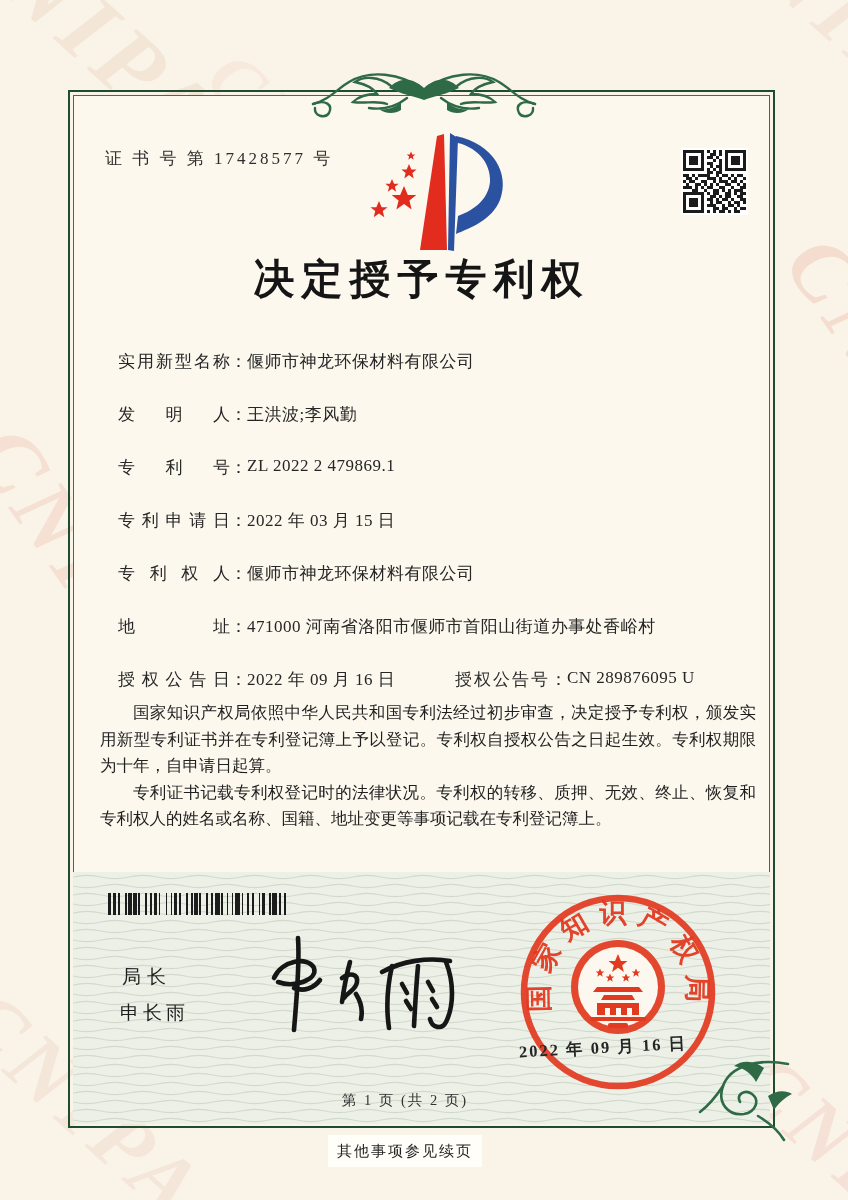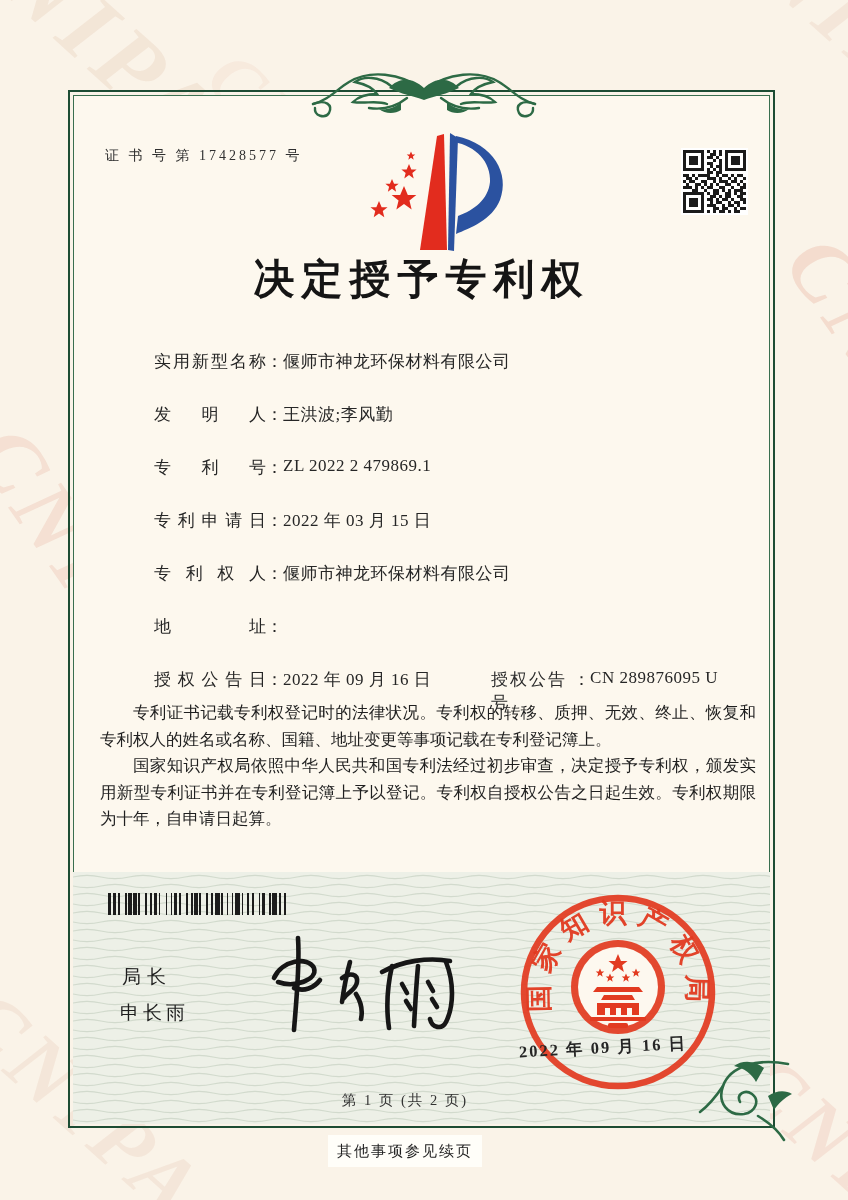--- a/index.html
+++ b/index.html
@@ -22,36 +22,36 @@
   .border-inner{
     position:absolute; left:3px; top:3px; right:3px; bottom:3px;
     border:1px solid var(--border-green-light); background:#fdf8ee;
   }
   .band{
     position:absolute; left:73px; top:872px; width:697px; height:252px;
     background:#edf0e7; overflow:hidden;
   }
   .band svg{display:block}
   .cert-no{
-    position:absolute; left:105px; top:147px; font-size:14px;
+    position:absolute; left:105px; top:147px; font-size:17px;
     letter-spacing:3px; color:#2f2f2f;
   }
   .logo{position:absolute; left:352px; top:130px; width:160px; height:125px;}
   .qr{
     position:absolute; left:681px; top:148px; background:#ffffff; padding:2px;
     display:grid; grid-template-columns:repeat(21,3px); grid-auto-rows:3px;
   }
   .qr .c{width:3px;height:3px;background:#ffffff;}
   .qr .on{background:#1b1b1b;}
   .title{
     position:absolute; left:68px; top:252px; width:707px; text-align:center;
     font-size:41px; font-weight:bold; letter-spacing:7px; color:#151515;
   }
   .fields{position:absolute; left:118px; top:350px; width:600px; font-size:17px;}
-  .frow{height:53px; display:flex; align-items:flex-start; position:relative;margin-left:36px;}
+  .frow{height:53px; display:flex; align-items:flex-start; position:relative;}
   .flabel{
     display:inline-block; width:112px; text-align:justify; text-align-last:justify;
     color:#262626; flex:0 0 112px;
   }
   .fcolon{flex:0 0 14px; color:#262626;}
   .fvalue{color:#262626; letter-spacing:0.5px; white-space:nowrap;}
   .grant2{position:absolute; left:337px; top:0; display:flex;}
   .paras{
     position:absolute; left:100px; top:700px; width:656px;
     font-size:16.5px; line-height:26.5px; color:#1f1f1f; text-align:justify;
@@ -656,36 +656,37 @@
       <span class="fvalue">2022 年 03 月 15 日</span>
     </div>
     <div class="frow">
       <span class="flabel">专利权人</span>
         <span class="fcolon">：</span>
       <span class="fvalue">偃师市神龙环保材料有限公司</span>
     </div>
     <div class="frow">
       <span class="flabel">地址</span>
         <span class="fcolon">：</span>
+      <span class="fvalue">471000 河南省洛阳市偃师市首阳山街道办事处香峪村</span>
     </div>
     <div class="frow">
       <span class="flabel">授权公告日</span>
         <span class="fcolon">：</span>
       <span class="fvalue">2022 年 09 月 16 日</span>
       <span class="grant2">
         <span style="letter-spacing:2px;">授权公告号</span>
           <span class="fcolon">：</span>
         <span class="fvalue">CN 289876095 U</span>
       </span>
     </div>
   </div>
 
   <div class="paras">
+    <p>国家知识产权局依照中华人民共和国专利法经过初步审查，决定授予专利权，颁发实用新型专利证书并在专利登记簿上予以登记。专利权自授权公告之日起生效。专利权期限为十年，自申请日起算。</p>
     <p>专利证书记载专利权登记时的法律状况。专利权的转移、质押、无效、终止、恢复和专利权人的姓名或名称、国籍、地址变更等事项记载在专利登记簿上。</p>
-    <p>国家知识产权局依照中华人民共和国专利法经过初步审查，决定授予专利权，颁发实用新型专利证书并在专利登记簿上予以登记。专利权自授权公告之日起生效。专利权期限为十年，自申请日起算。</p>
   </div>
 
   <div class="barcode" id="barcode">
       <span class="b" style="width: 3.4px;"></span>
       <span style="width: 1.7px;"></span>
       <span class="b" style="width: 3.4px;"></span>
       <span style="width: 1.7px;"></span>
       <span class="b" style="width: 1.7px;"></span>
       <span style="width: 5.1px;"></span>
       <span class="b" style="width: 1.7px;"></span>

